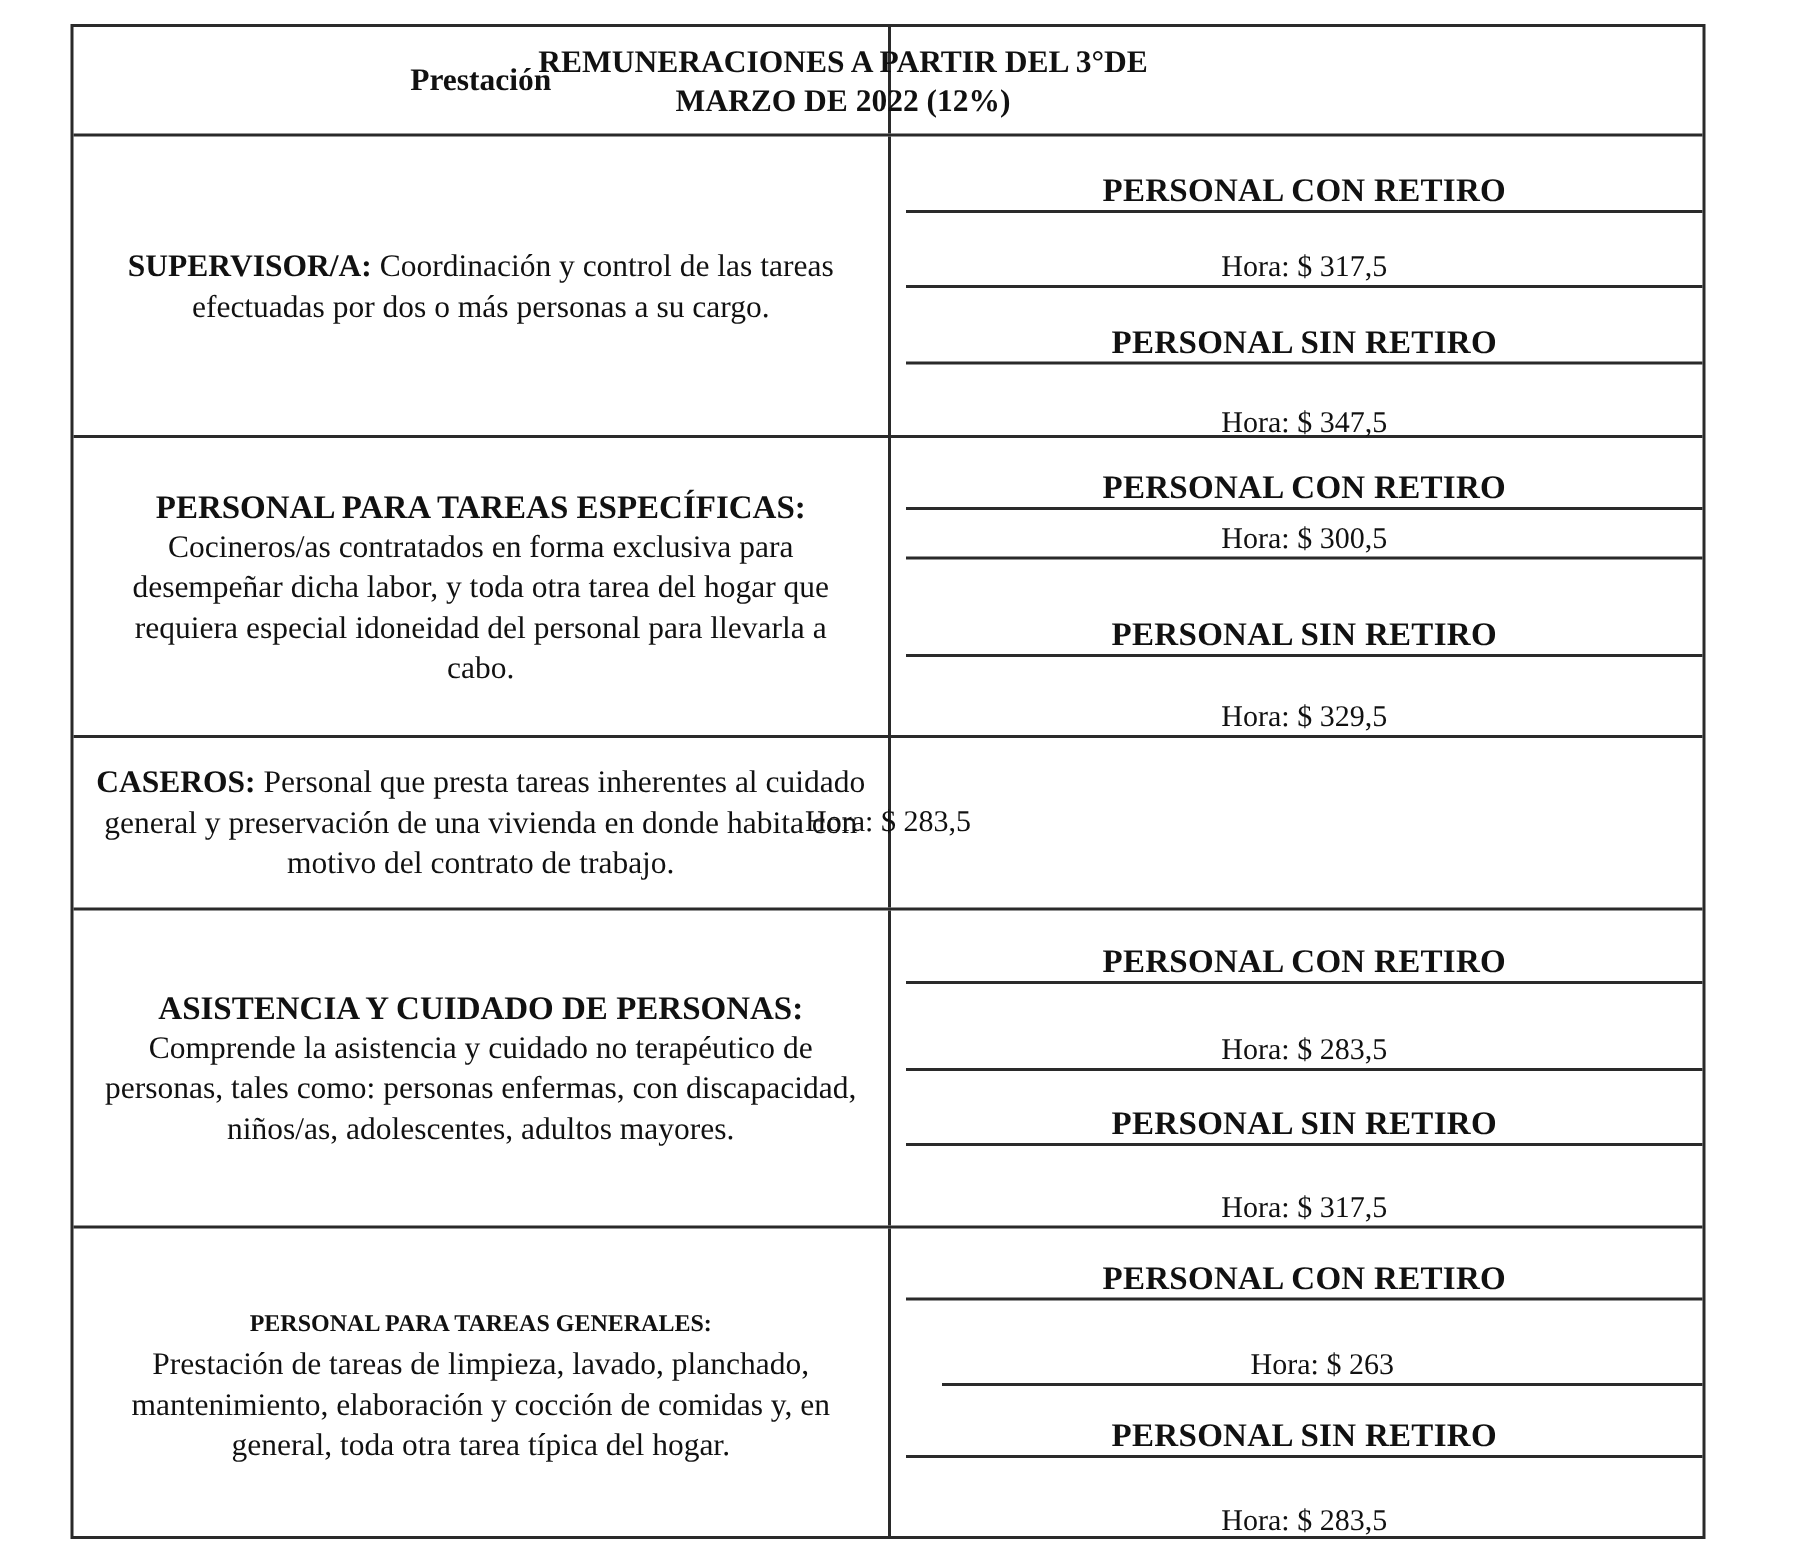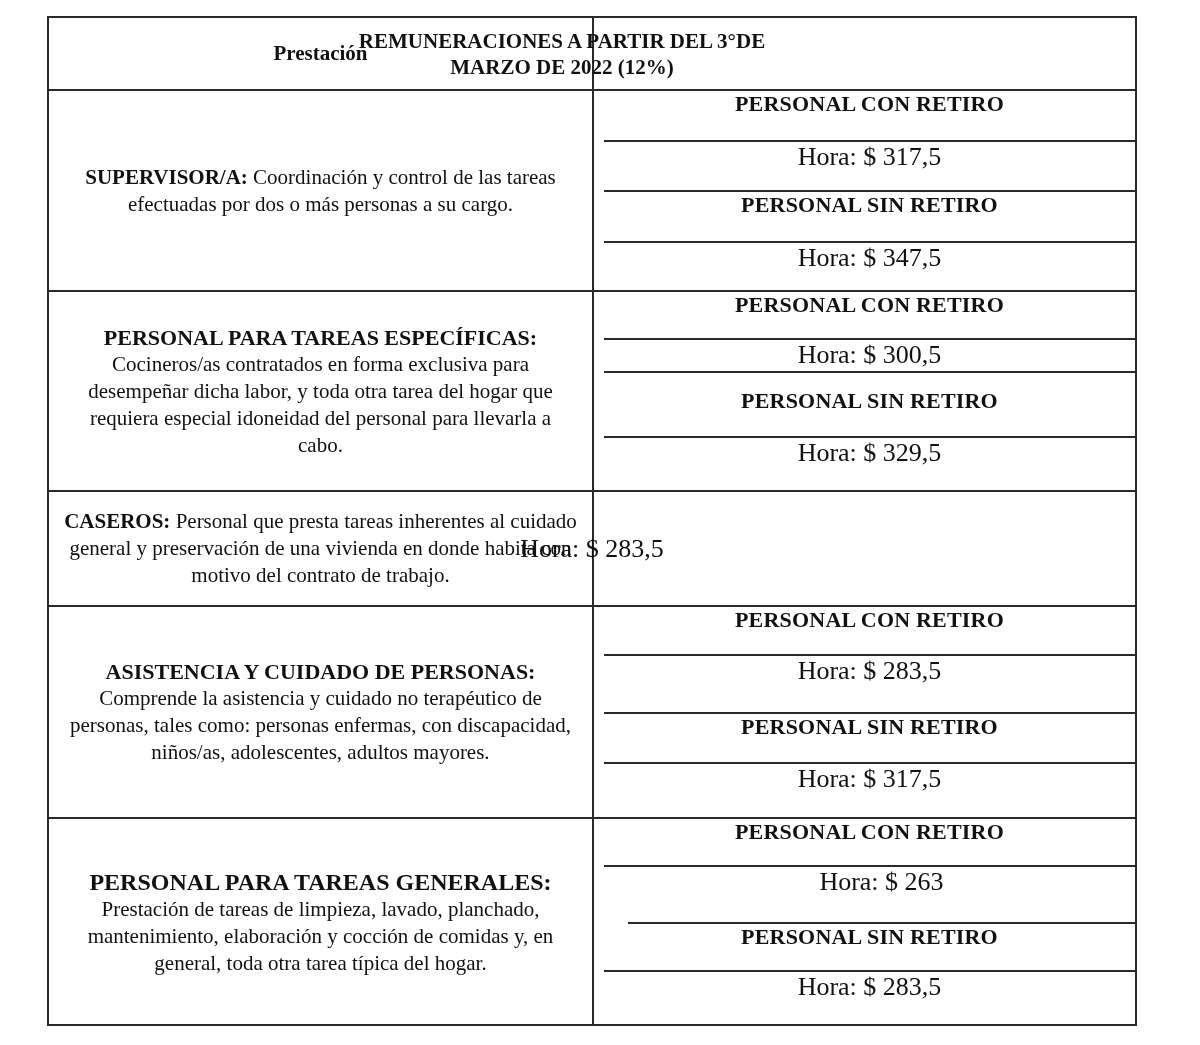--- a/index.html
+++ b/index.html
@@ -8,24 +8,24 @@
   .tbl { position: absolute; left: 47px; top: 16px; width: 1090px; height: 1010px;
          border: 2px solid #2a2a2a; box-sizing: border-box; }
   .row { position: absolute; left: 0; right: 0; border-bottom: 2px solid #2a2a2a; box-sizing: border-box; }
   .row.last { border-bottom: none; }
   .left { position: absolute; left: 0; top: 0; bottom: 0; width: 545px;
           border-right: 2px solid #2a2a2a; box-sizing: border-box;
           display: flex; align-items: center; justify-content: center;
           text-align: center; font-size: 21px; line-height: 27px; padding: 0 10px; }
   .right { position: absolute; left: 545px; right: 0; top: 0; bottom: 0; }
   .sub { position: absolute; left: 10px; right: 0; box-sizing: border-box;
-         border-bottom: 2px solid #2a2a2a; display: flex; align-items: flex-start; justify-content: center; }
+         border-bottom: 2px solid #2a2a2a; display: flex; align-items: flex-end; justify-content: center; }
   .sub.last { border-bottom: none; }
   .lbl { font-weight: bold; font-size: 22px; letter-spacing: 0.2px; }
-  .val { font-size: 26px; }
+  .val { font-size: 20px; }
   .single { position: absolute; left: 0; right: 0; top: 0; bottom: 0;
             display: flex; align-items: center; justify-content: center; }
   .hdr-left { font-weight: bold; font-size: 21px; }
   .hdr-right { font-weight: bold; font-size: 21px; line-height: 26px; text-align: center; padding-right: 60px; }
   .cat b { font-weight: bold; }
   .block { display: block; }
 </style>
 </head>
 <body>
 
@@ -118,21 +118,21 @@
         </div>
       <div class="sub last" style="top:157px; height:53px;">
           <span class="val">Hora: $ 317,5</span>
         </div>
     </div>
   </div>
 
   <div class="row last" style="top:801px; height:207px;">
     <div class="left cat">
       <div style="padding:0 12px;">
-        <b class="block" style="font-size:24px;">PERSONAL PARA TAREAS GENERALES:</b>
+        <b class="block" style="font-size:16px;">PERSONAL PARA TAREAS GENERALES:</b>
         <span>Prestación de tareas de limpieza, lavado, planchado, mantenimiento, elaboración y cocción de comidas y, en general, toda otra tarea típica del hogar.</span>
       </div>
     </div>
     <div class="right">
       <div class="sub" style="top:0; height:48px;">
           <span class="lbl">PERSONAL CON RETIRO</span>
         </div>
       <div class="sub" style="top:48px; height:57px;margin-left:24px;">
           <span class="val">Hora: $ 263</span>
         </div>

